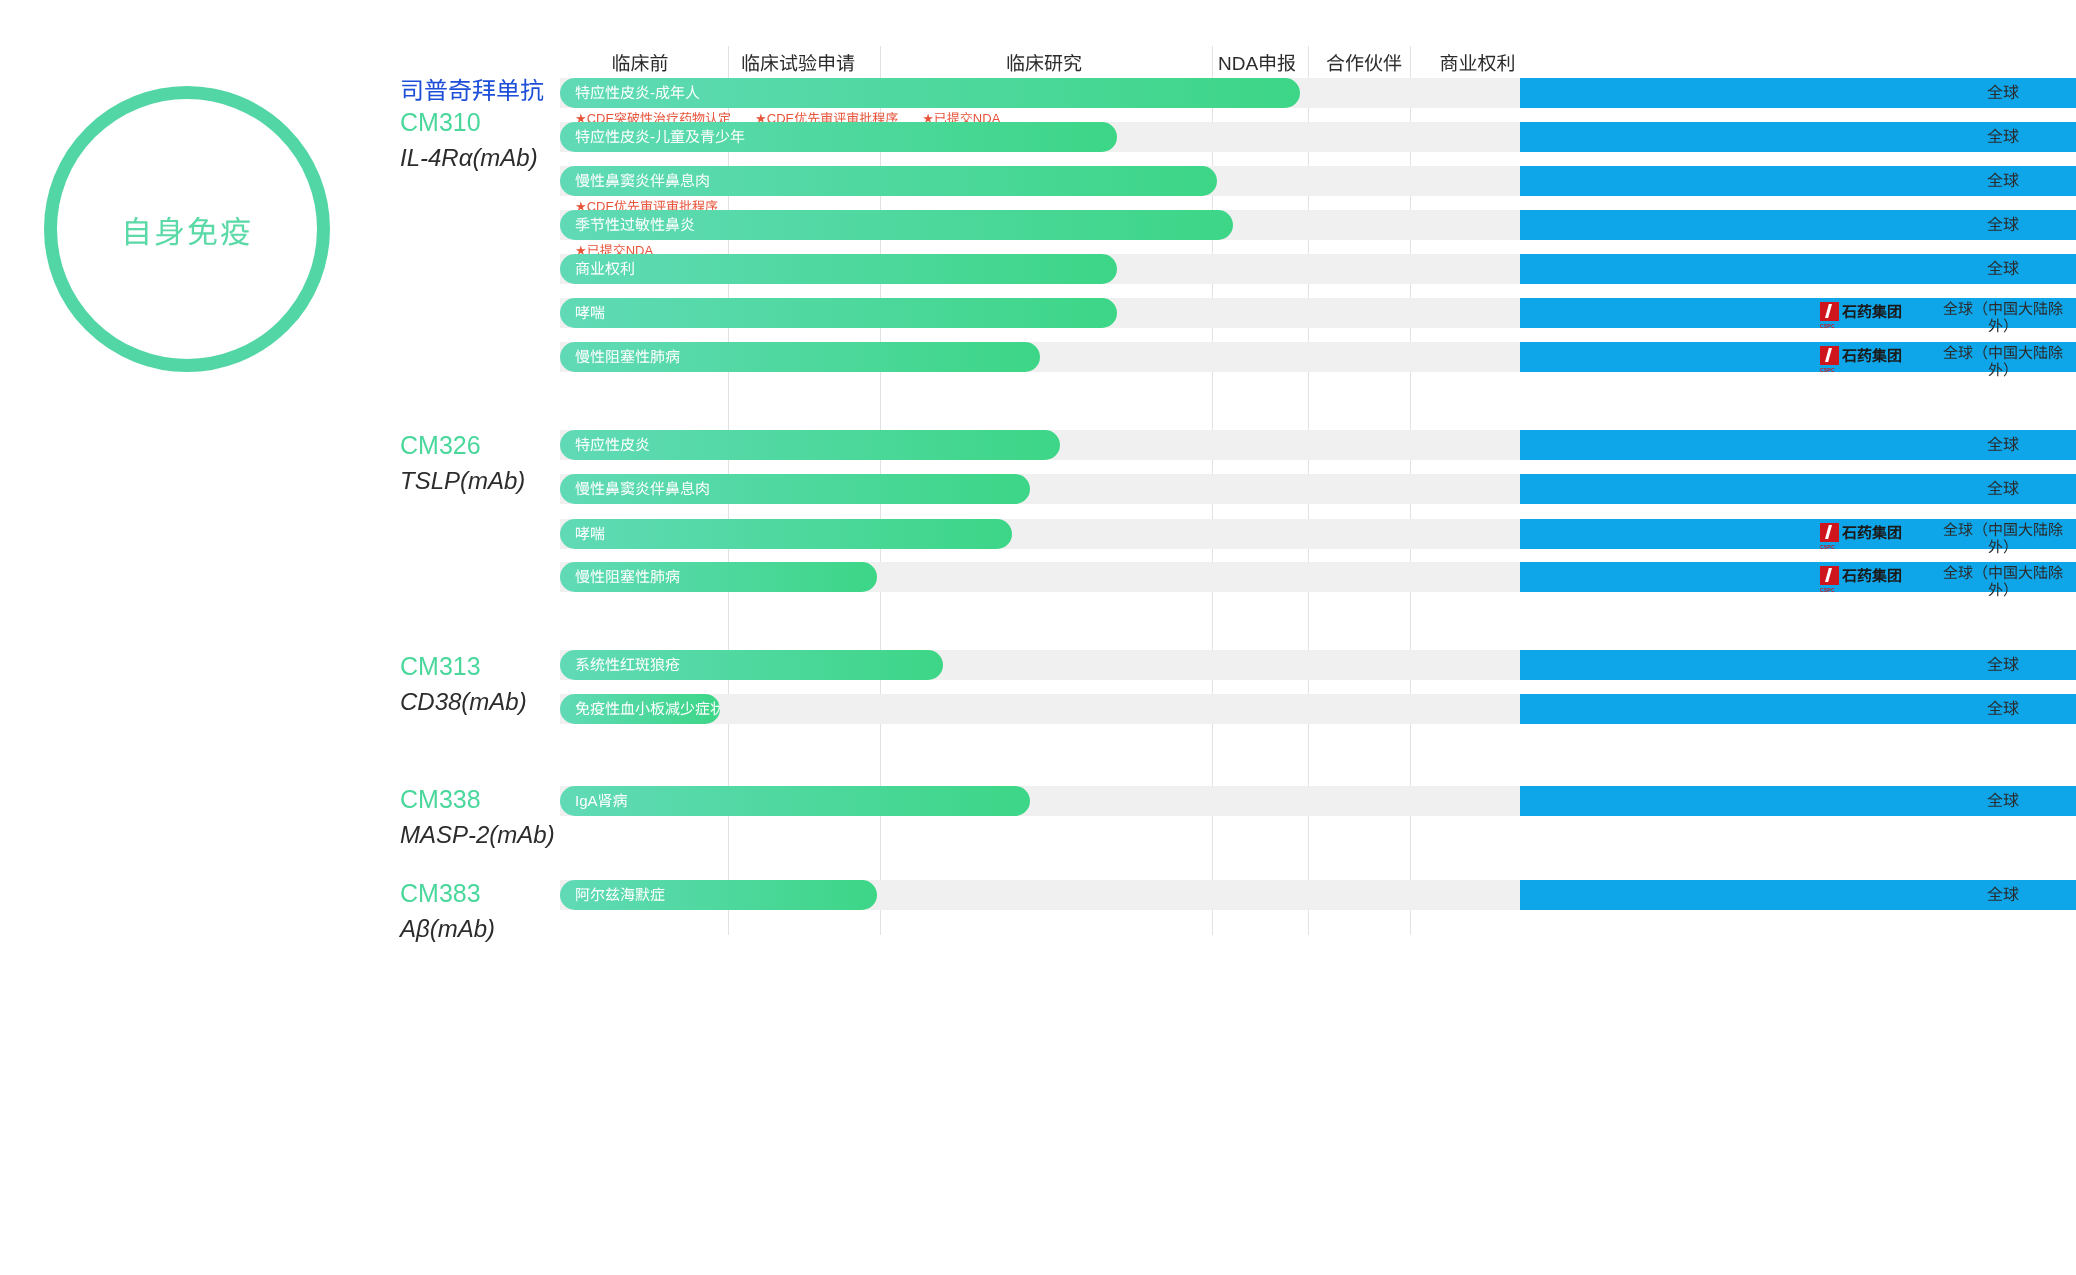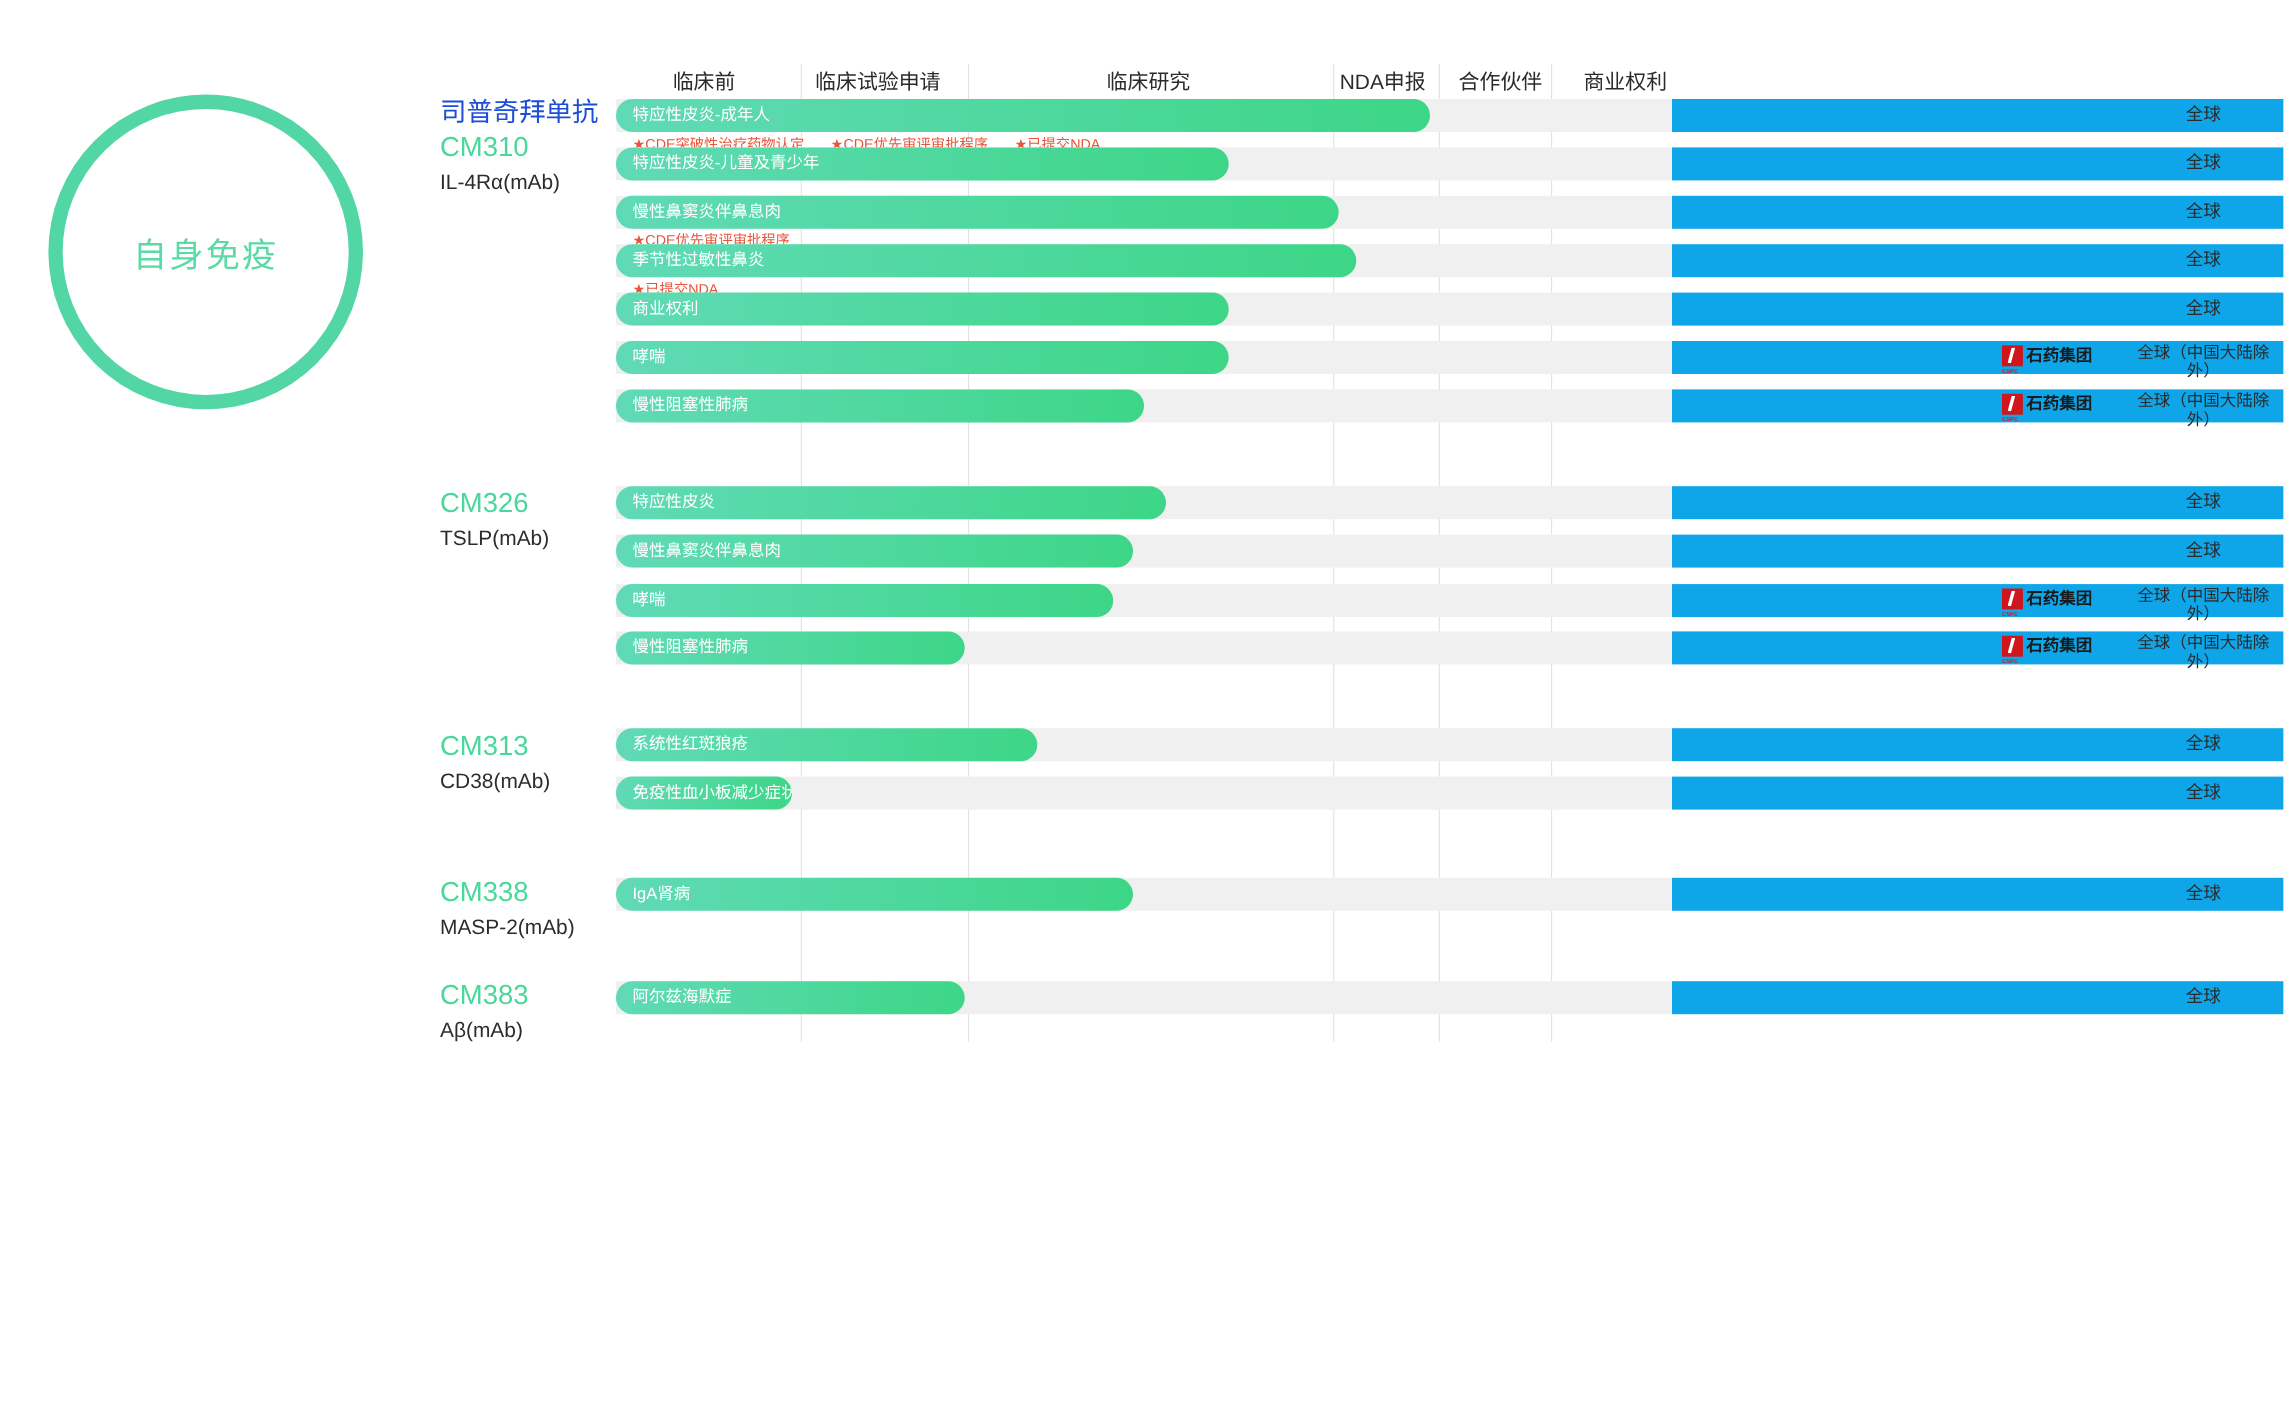--- a/index.html
+++ b/index.html
@@ -10,37 +10,37 @@
 
   
   #badge-wrap { position:absolute; left:44px; top:86px; width:286px; height:286px; }
   #badge-ring { position:absolute; inset:0; border-radius:50%;
     border:13px solid #52d6a5; }
   #badge-label { position:absolute; left:0; right:0; top:50%;
     transform:translateY(-50%); text-align:center;
     font-size:31px; color:#5bd9a7; letter-spacing:2px; }
 
   
-  #table { position:absolute; left:520px; top:16px; width:1556px; height:966px; }
+  #table { position:absolute; left:520px; top:4px; width:1556px; height:966px; }
 
   
   .vline { position:absolute; top:42px; bottom:35px; width:1px;
     background:#e2e2e2; }
 
   
   #header { position:absolute; left:0; top:42px; width:1556px; height:36px; }
   .hcell { position:absolute; top:0; text-align:center; font-size:19px;
     color:#2b2b2b; line-height:36px; white-space:nowrap; }
 
   
   .drug { position:absolute; left:-120px; width:260px; }
   .drug-brand { font-size:24px; color:#1d4ed8; line-height:1.25;
     white-space:nowrap; }
   .drug-code  { font-size:25px; color:#4ad79b; line-height:1.3; }
-  .drug-target{ font-size:19px; color:#2c2c2c; line-height:1.45; margin-top:2px; }
+  .drug-target{ font-size:24px; color:#2c2c2c; line-height:1.45; margin-top:2px;font-style:italic; }
 
   
   .row { position:absolute; left:0; width:1556px; height:30px; }
   .track { position:absolute; left:40px; top:0; width:960px; height:30px;
     background:#f0f0f0; }
   .bar { position:absolute; left:40px; top:0; height:30px; border-radius:15px;
     background:linear-gradient(90deg,#60dab6 0%,#3dd687 100%);
     color:#ffffff; font-size:15px; line-height:30px;
     padding-left:15px; white-space:nowrap; overflow:hidden; }
 

